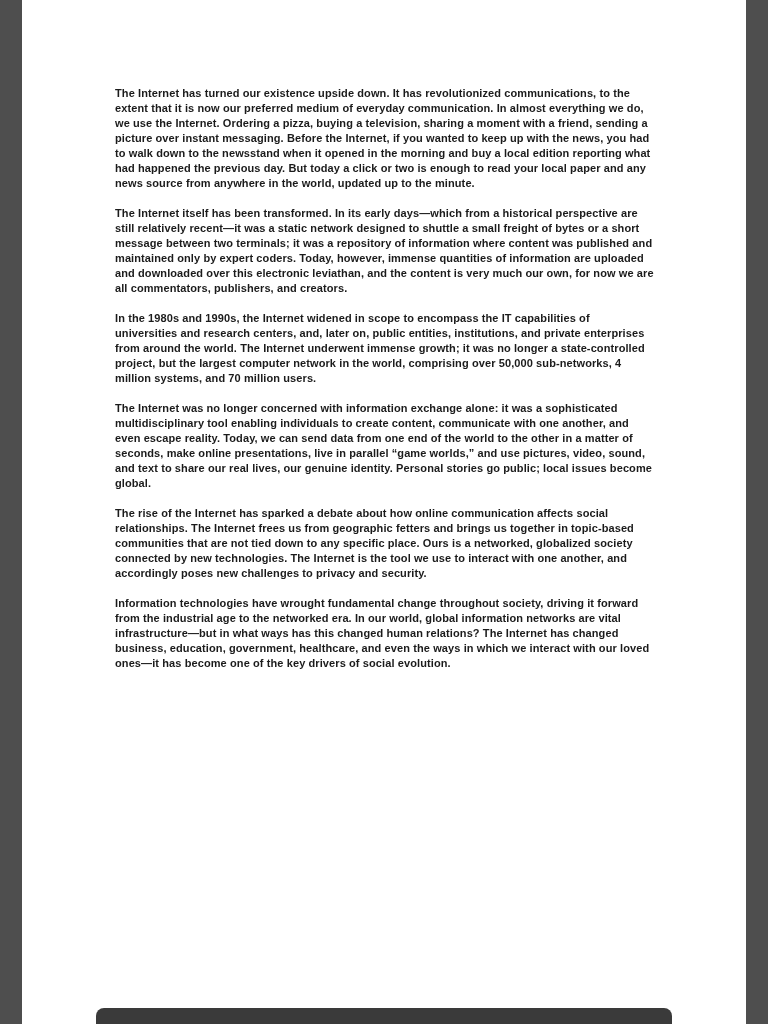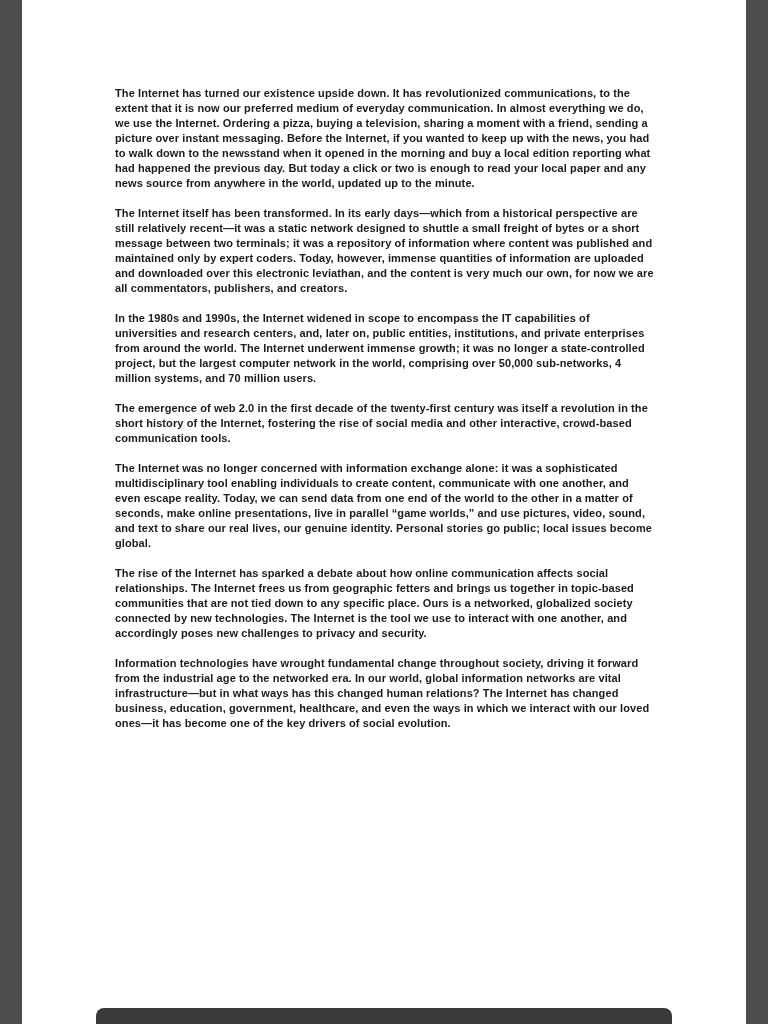--- a/index.html
+++ b/index.html
@@ -56,19 +56,18 @@
   }
 </style>
 </head>
 <body>
 
 <div class="viewer">
   <div class="page">
     <p>The Internet has turned our existence upside down. It has revolutionized communications, to the extent that it is now our preferred medium of everyday communication. In almost everything we do, we use the Internet. Ordering a pizza, buying a television, sharing a moment with a friend, sending a picture over instant messaging. Before the Internet, if you wanted to keep up with the news, you had to walk down to the newsstand when it opened in the morning and buy a local edition reporting what had happened the previous day. But today a click or two is enough to read your local paper and any news source from anywhere in the world, updated up to the minute.</p>
     <p>The Internet itself has been transformed. In its early days—which from a historical perspective are still relatively recent—it was a static network designed to shuttle a small freight of bytes or a short message between two terminals; it was a repository of information where content was published and maintained only by expert coders. Today, however, immense quantities of information are uploaded and downloaded over this electronic leviathan, and the content is very much our own, for now we are all commentators, publishers, and creators.</p>
     <p>In the 1980s and 1990s, the Internet widened in scope to encompass the IT capabilities of universities and research centers, and, later on, public entities, institutions, and private enterprises from around the world. The Internet underwent immense growth; it was no longer a state-controlled project, but the largest computer network in the world, comprising over 50,000 sub-networks, 4 million systems, and 70 million users.</p>
-    <p>The emergence of web 2.0 in the first decade of the twenty-first century was itself a revolution in the short history of the Internet, fostering the rise of social media and other interactive, crowd-based communication tools.</p>
     <p>The Internet was no longer concerned with information exchange alone: it was a sophisticated multidisciplinary tool enabling individuals to create content, communicate with one another, and even escape reality. Today, we can send data from one end of the world to the other in a matter of seconds, make online presentations, live in parallel “game worlds,” and use pictures, video, sound, and text to share our real lives, our genuine identity. Personal stories go public; local issues become global.</p>
     <p>The rise of the Internet has sparked a debate about how online communication affects social relationships. The Internet frees us from geographic fetters and brings us together in topic-based communities that are not tied down to any specific place. Ours is a networked, globalized society connected by new technologies. The Internet is the tool we use to interact with one another, and accordingly poses new challenges to privacy and security.</p>
     <p>Information technologies have wrought fundamental change throughout society, driving it forward from the industrial age to the networked era. In our world, global information networks are vital infrastructure—but in what ways has this changed human relations? The Internet has changed business, education, government, healthcare, and even the ways in which we interact with our loved ones—it has become one of the key drivers of social evolution.</p>
   </div>
   <div class="bottom-toolbar"></div>
 </div>
 
 </body></html>

